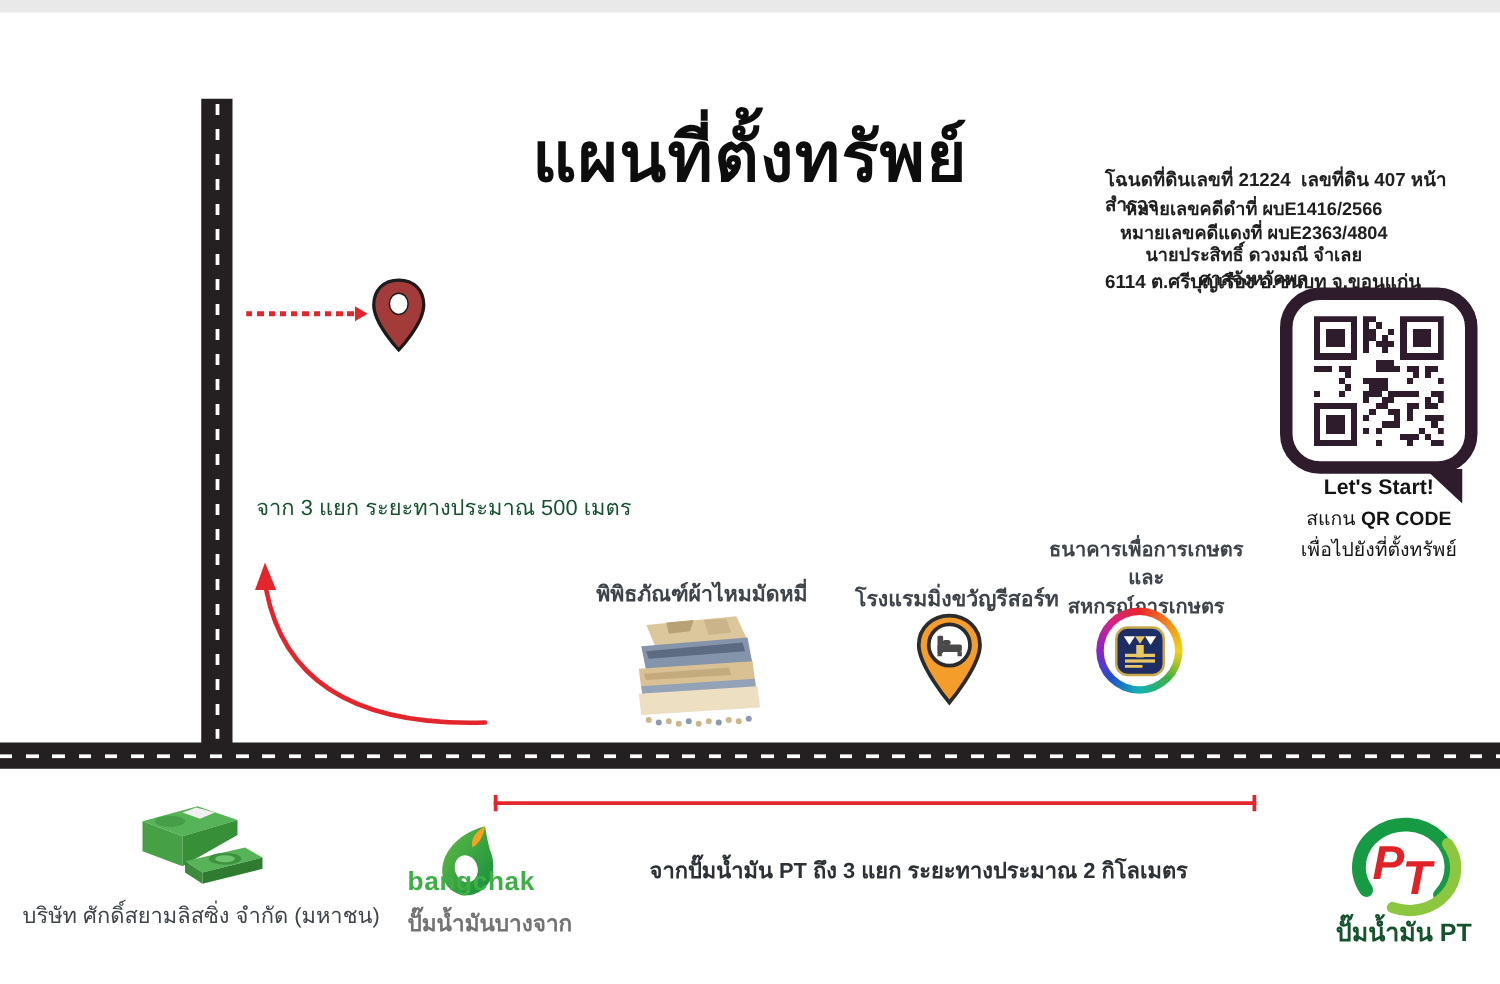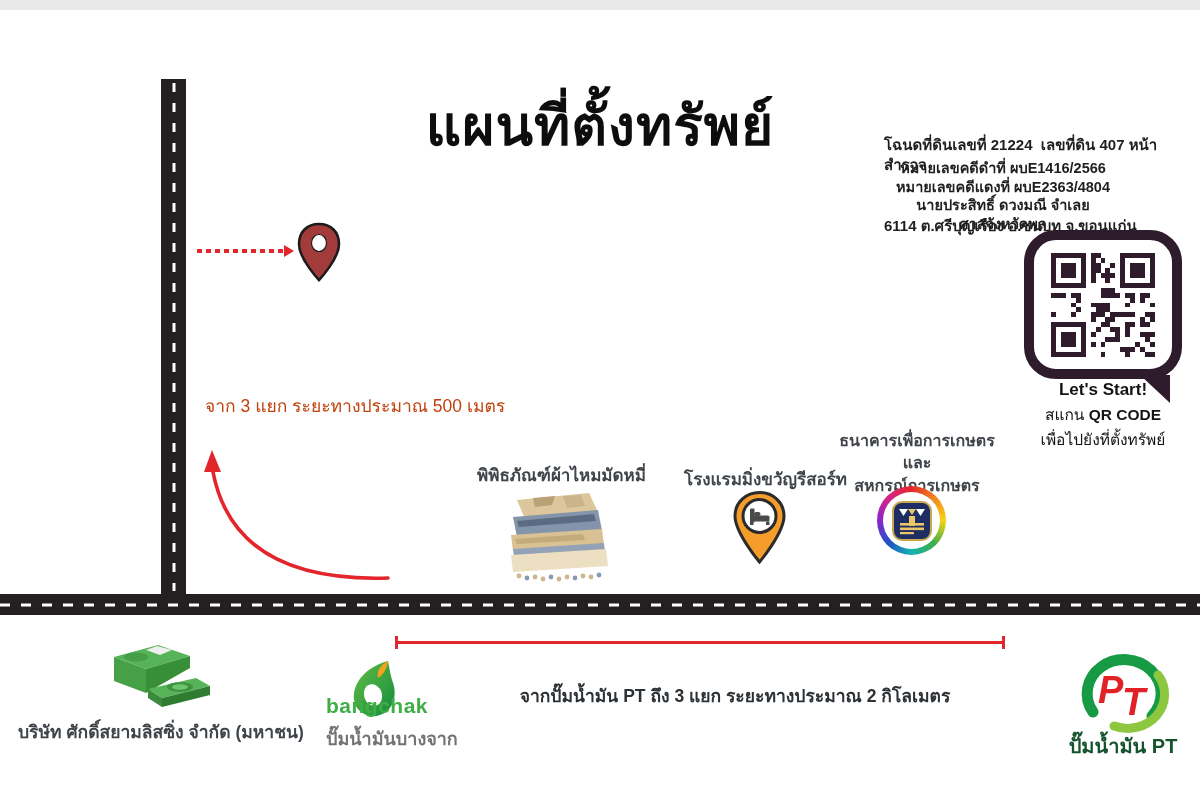--- a/index.html
+++ b/index.html
@@ -59,42 +59,42 @@
   .dotted-arrow { left:197px; top:234px; width:97px; height:14px; }
   .dotted-arrow .dots {
     position:absolute; left:0; right:9px; top:5px; height:4px;
     background:repeating-linear-gradient(to right,#e3262b 0 5px,transparent 5px 9px);
   }
   .dotted-arrow .head {
     position:absolute; right:0; top:1px; width:0; height:0;
     border-left:10px solid #e3262b; border-top:6px solid transparent; border-bottom:6px solid transparent;
   }
 
-  .label-500 { left:205px; top:382px; font-size:17.5px; color:#c2410c; font-weight:500; }
+  .label-500 { left:205px; top:382px; font-size:17.5px; color:#14532d; font-weight:500; }
 
   .curve-arrow { left:196px; top:438px; width:196px; height:138px; }
 
   .poi-label { color:#3e444a; font-weight:600; font-size:17px; }
   .museum-label { left:477px; top:451px; }
   .museum-icon { left:493px; top:476px; width:130px; height:100px; }
   .hotel-label { left:684px; top:455px; }
   .hotel-icon { left:729px; top:479px; width:61px; height:76px; }
   .bank-label { left:826px; top:420px; width:182px; text-align:center; font-size:16px; line-height:1.4; }
   .baac-ring {
     left:877px; top:476px; width:69px; height:69px; border-radius:50%;
     background:conic-gradient(#e8262b,#f2871f,#f4d413,#3fae47,#15b2b0,#1f52c9,#8a25c9,#d42585,#e8262b);
   }
   .baac-white { position:absolute; inset:6px; border-radius:50%; background:#fff; }
   .baac-sq {
     position:absolute; left:50%; top:50%; width:40px; height:40px; transform:translate(-50%,-50%);
     background:#1e2d63; border-radius:10px; border:2px solid #c8a94e;
   }
 
   .money-icon { left:100px; top:625px; width:114px; height:86px; }
-  .company-label { left:18px; top:708px; font-size:17.5px; color:#3e444a; font-weight:700; }
+  .company-label { left:18px; top:708px; font-size:17.5px; color:#3e444a; font-weight:400; }
 
   .bangchak-leaf { left:347px; top:648px; width:55px; height:61px; }
   .bangchak-word { left:326px; top:684px; width:100px; text-align:center; font-size:21px; font-weight:800; color:#3fae47; letter-spacing:.5px; }
   .bangchak-label { left:326px; top:714px; font-size:18px; font-weight:700; color:#737373; }
 
   .measure-line { left:395px; top:626px; width:610px; height:13px; }
   .measure-line .bar { position:absolute; left:0; right:0; top:5px; height:3px; background:#e3262b; }
   .measure-line .tick { position:absolute; top:0; width:3px; height:13px; background:#e3262b; }
   .measure-line .tick.left { left:0; }
   .measure-line .tick.right { right:0; }

